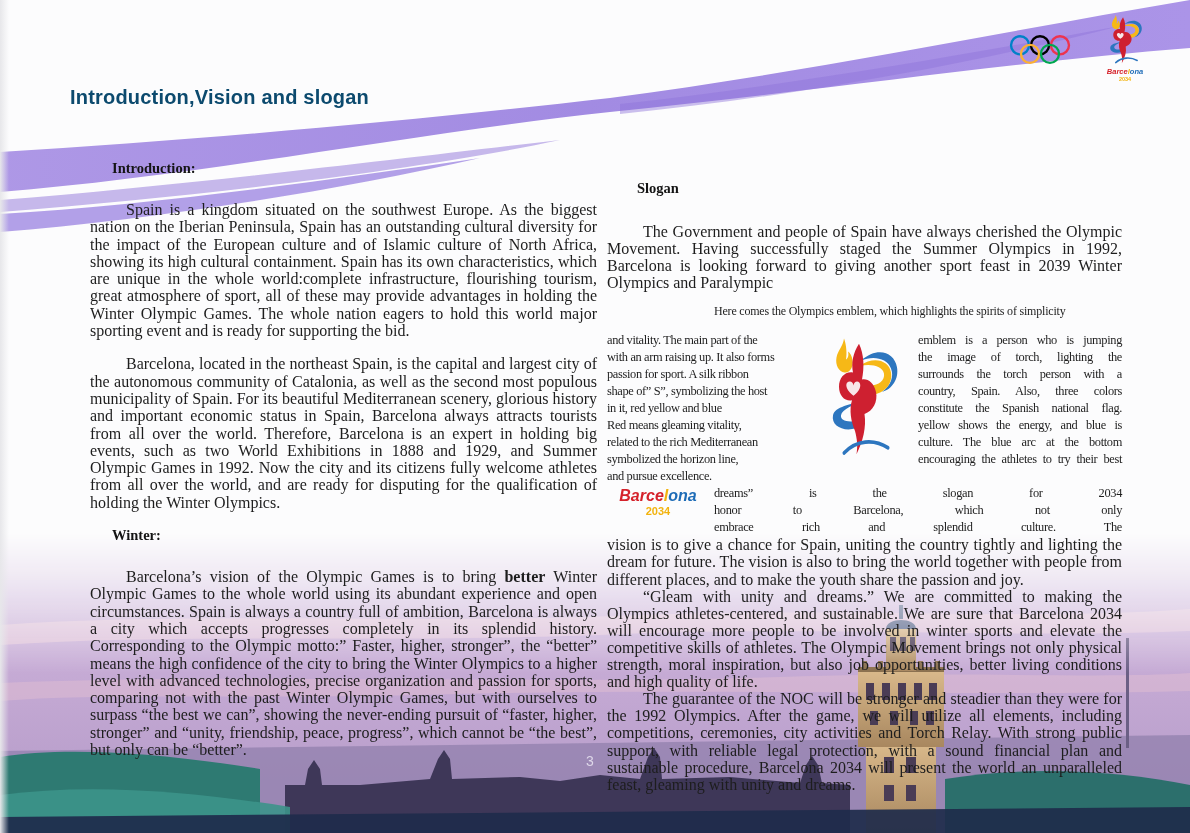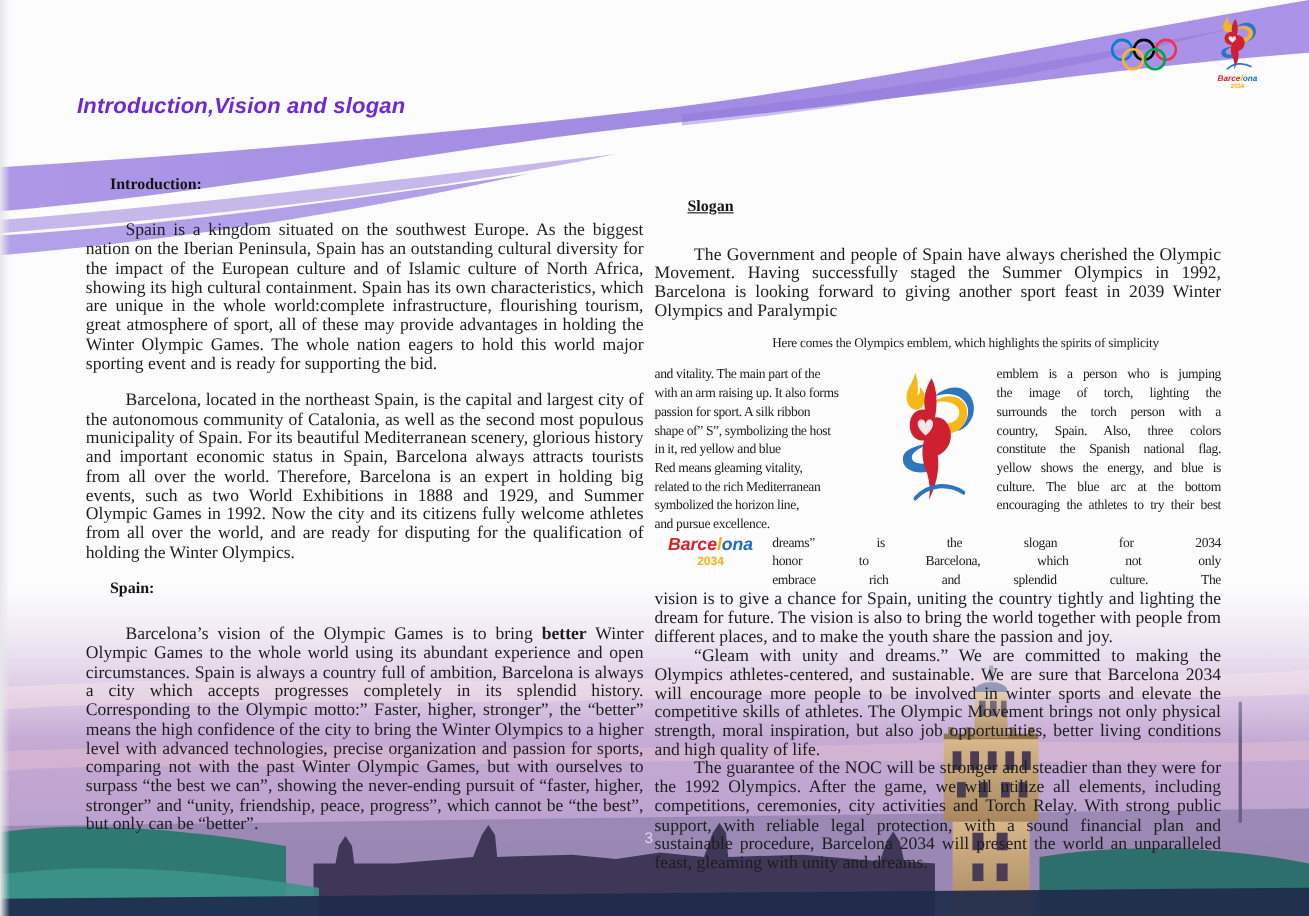--- a/index.html
+++ b/index.html
@@ -3,34 +3,34 @@
 <meta charset="utf-8">
 <style>
   html,body{margin:0;padding:0;width:1190px;height:833px;overflow:hidden;background:#f4f4f6;}
   .page{position:relative;width:1190px;height:833px;background:#fcfcfd;font-family:"Liberation Serif",serif;color:#1d1d1d;}
   .page-edge{position:absolute;left:0;top:0;bottom:0;width:9px;background:linear-gradient(90deg,#e7e7ea,rgba(255,255,255,0));z-index:4;}
 
   
   .brush{position:absolute;top:0;left:0;width:1190px;height:250px;z-index:1;pointer-events:none;}
 
   
-  .title{position:absolute;left:70px;top:86px;z-index:3;font-family:"Liberation Sans",sans-serif;font-weight:bold;font-style:italic;font-size:20px;color:#6d28d9;letter-spacing:.2px;}
+  .title{position:absolute;left:70px;top:86px;z-index:3;font-family:"Liberation Sans",sans-serif;font-weight:bold;font-size:20px;color:#0c4a6e;letter-spacing:.2px;}
   .logos{position:absolute;top:14px;right:36px;z-index:3;display:flex;align-items:flex-start;gap:24px;}
   .rings{margin-top:18px;}
   .mini-logo{display:flex;flex-direction:column;align-items:center;width:58px;}
   .mini-word{font-family:"Liberation Sans",sans-serif;font-weight:bold;font-style:italic;font-size:7.5px;line-height:8px;white-space:nowrap;}
   .mini-year{font-family:"Liberation Sans",sans-serif;font-weight:bold;font-size:5.5px;color:#f2b30e;line-height:7px;}
 
   
-  .columns{position:absolute;left:78px;top:160px;width:1044px;z-index:2;display:flex;gap:10px;}
+  .columns{position:absolute;left:78px;top:160px;width:1044px;z-index:2;display:flex;gap:10px;justify-content:flex-end;}
   .col-left{width:507px;}
   .col-right{width:515px;padding-top:20px;}
   h3.sec{font-size:14.5px;margin:0 0 24px 0;font-weight:bold;color:#141414;}
   .col-left h3.sec{padding-left:22px;}
-  .col-right h3.sec{padding-left:30px;margin-bottom:26px;text-decoration:underline;}
+  .col-right h3.sec{padding-left:30px;margin-bottom:26px;}
   .col-left .sec2{margin-top:10px;margin-bottom:24px;}
   p.body{font-size:16px;line-height:17.3px;text-align:justify;margin:0 0 16px 0;text-indent:36px;}
   .col-right p.body{margin-bottom:0;line-height:17.1px;}
   p.lead-line{font-size:12px;line-height:17px;margin:12px;text-indent:95px;letter-spacing:-.2px;white-space:nowrap;}
   .wrap-row{display:flex;gap:5px;margin:0;}
   .wrap-col{white-space:pre-line;font-size:12.4px;line-height:17px;letter-spacing:-.35px;text-align:justify;text-align-last:justify;}
   .wrap-col.last-left{text-align-last:left;}
   .wrap-left{width:201px;}
   .wrap-right{flex:1;}
   .emblem-block{width:100px;display:flex;justify-content:center;align-items:flex-start;padding-top:4px;}
@@ -99,21 +99,21 @@
       <div class="mini-year">2034</div>
     </div>
   </div>
 
   <div class="columns">
 
     <div class="col-left">
       <h3 class="sec">Introduction:</h3>
       <p class="body">Spain is a kingdom situated on the southwest Europe. As the biggest nation on the Iberian Peninsula, Spain has an outstanding cultural diversity for the impact of the European culture and of Islamic culture of North Africa, showing its high cultural containment. Spain has its own characteristics, which are unique in the whole world:complete infrastructure, flourishing tourism, great atmosphere of sport, all of these may provide advantages in holding the Winter Olympic Games. The whole nation eagers to hold this world major sporting event and is ready for supporting the bid.</p>
       <p class="body">Barcelona, located in the northeast Spain, is the capital and largest city of the autonomous community of Catalonia, as well as the second most populous municipality of Spain. For its beautiful Mediterranean scenery, glorious history and important economic status in Spain, Barcelona always attracts tourists from all over the world. Therefore, Barcelona is an expert in holding big events, such as two World Exhibitions in 1888 and 1929, and Summer Olympic Games in 1992. Now the city and its citizens fully welcome athletes from all over the world, and are ready for disputing for the qualification of holding the Winter Olympics.</p>
-      <h3 class="sec sec2">Spain:</h3>
+      <h3 class="sec sec2">Winter:</h3>
       <p class="body"><span>Barcelona’s vision of the Olympic Games is to bring </span><b>better</b><span> Winter Olympic Games to the whole world using its abundant experience and open circumstances. Spain is always a country full of ambition, Barcelona is always a city which accepts progresses completely in its splendid history. Corresponding to the Olympic motto:” Faster, higher, stronger”, the “better” means the high confidence of the city to bring the Winter Olympics to a higher level with advanced technologies, precise organization and passion for sports, comparing not with the past Winter Olympic Games, but with ourselves to surpass “the best we can”, showing the never-ending pursuit of “faster, higher, stronger” and “unity, friendship, peace, progress”, which cannot be “the best”, but only can be “better”.</span></p>
     </div>
 
     <div class="col-right">
       <h3 class="sec">Slogan</h3>
       <p class="body">The Government and people of Spain have always cherished the Olympic Movement. Having successfully staged the Summer Olympics in 1992, Barcelona is looking forward to giving another sport feast in 2039 Winter Olympics and Paralympic</p>
       <p class="lead-line">Here comes the Olympics emblem, which highlights the spirits of simplicity</p>
 
       <div class="wrap-row">
         <div class="wrap-col wrap-left last-left">and vitality. The main part of the

